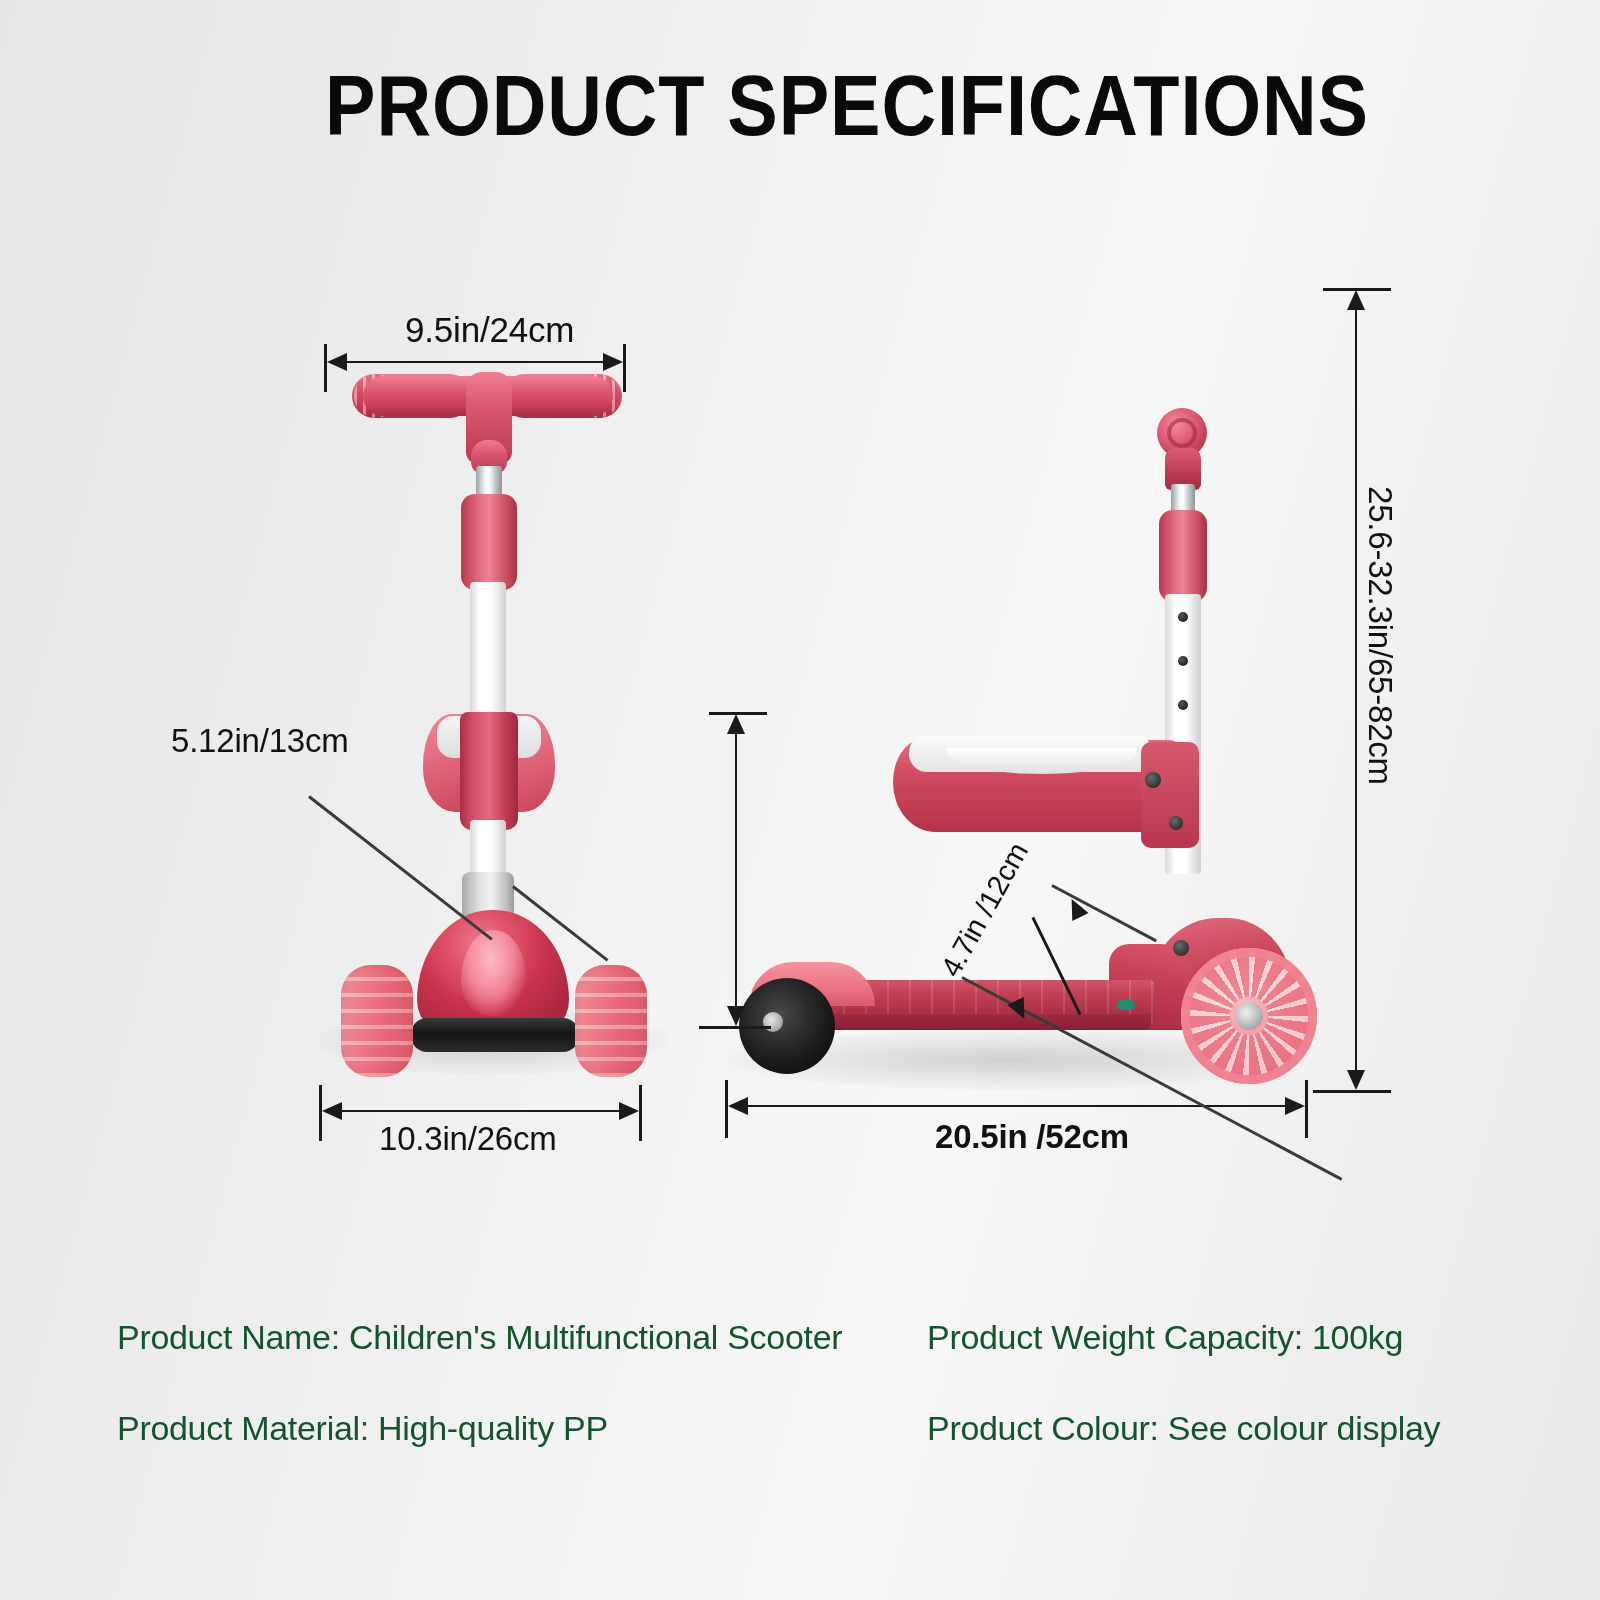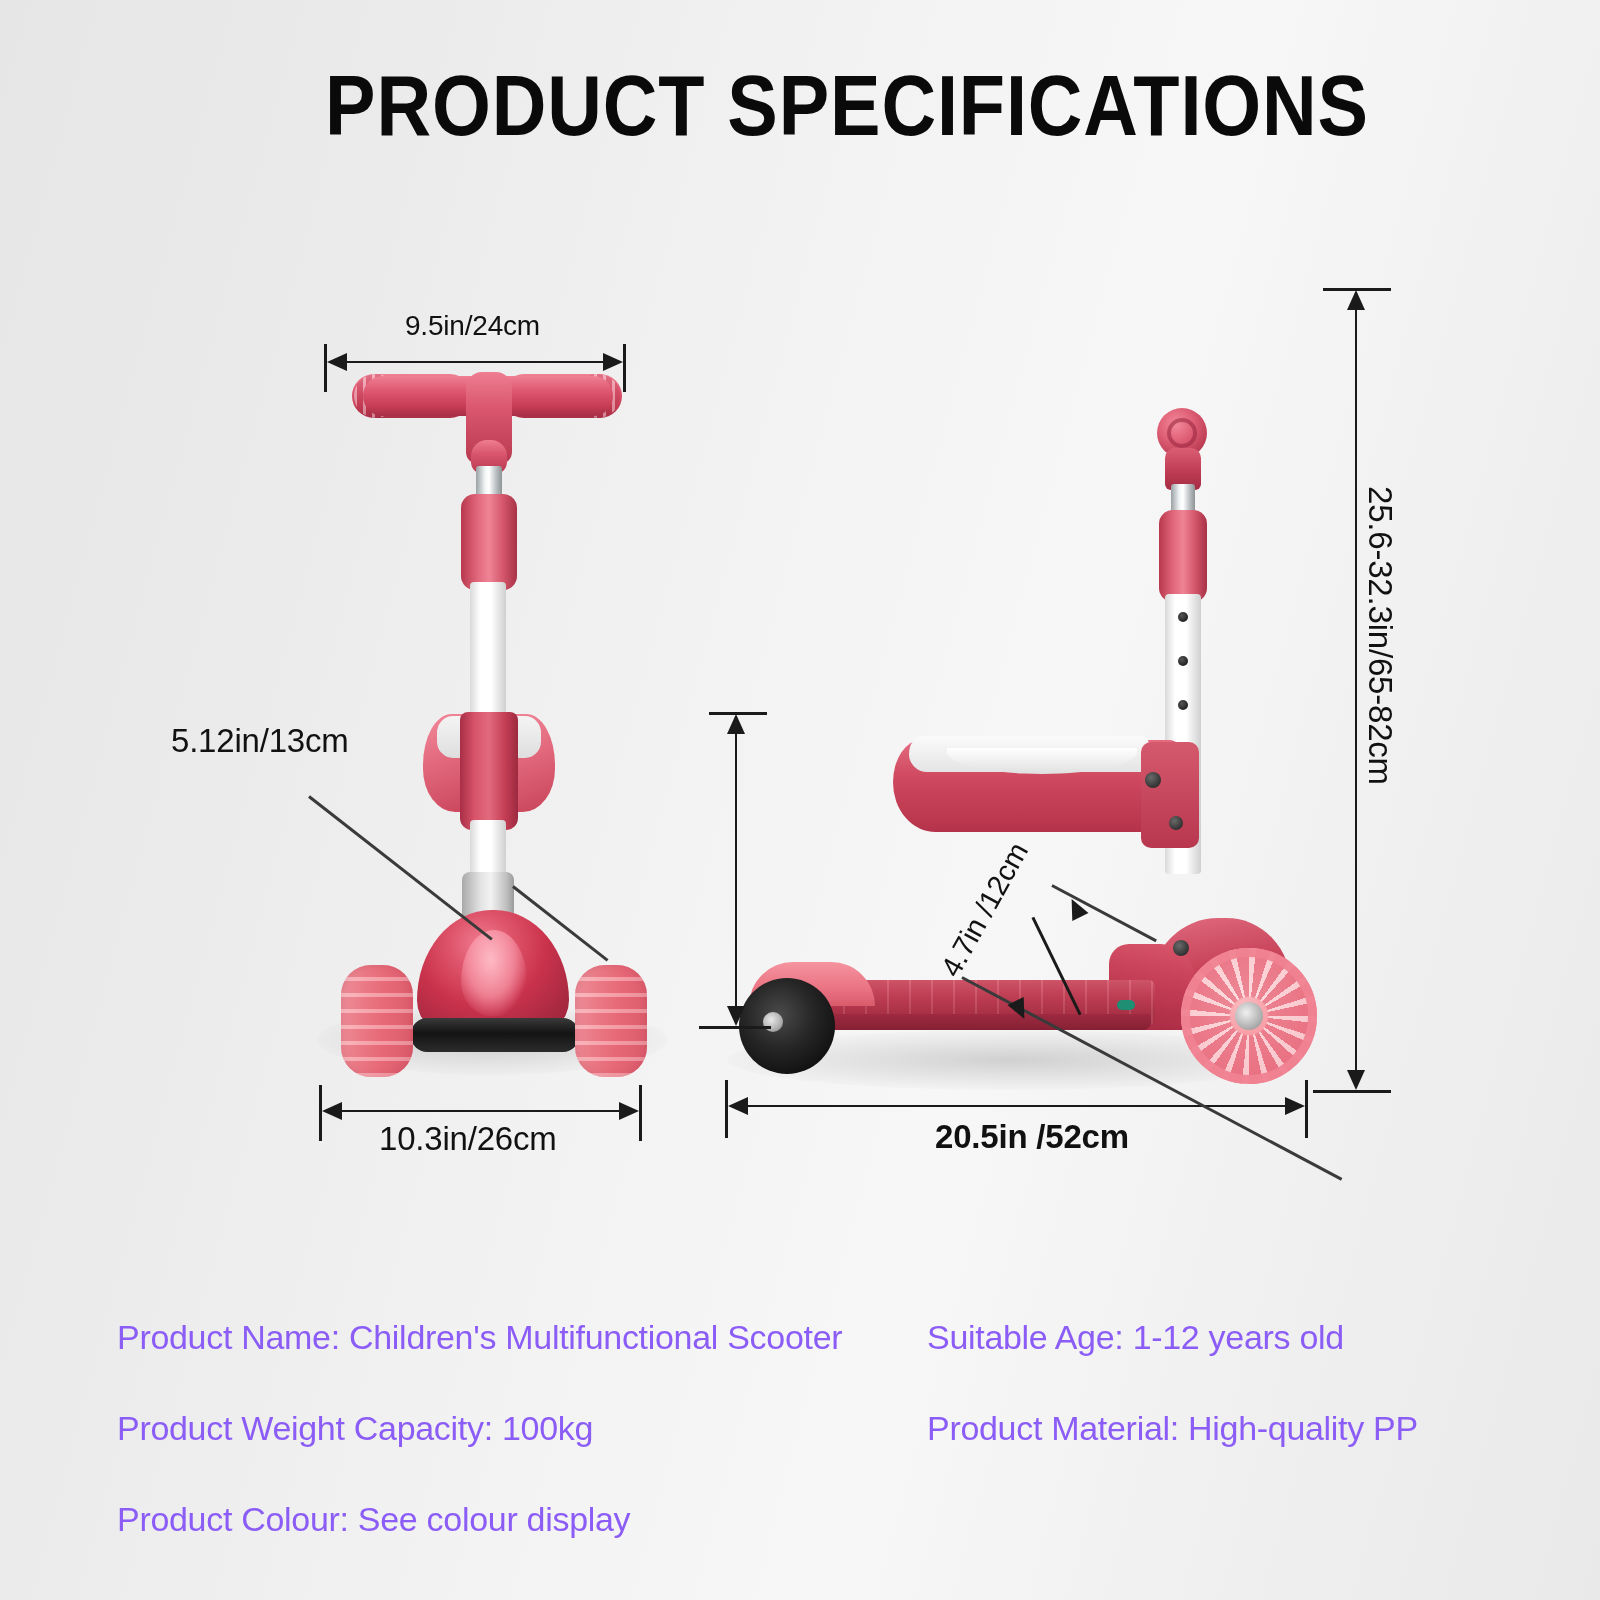--- a/index.html
+++ b/index.html
@@ -36,21 +36,21 @@
     color: #0a0a0a;
     transform: scaleX(0.88);
     transform-origin: 50% 50%;
     white-space: nowrap;
   }
 
   
   .dimtext {
     position: absolute;
     font-family: "Liberation Sans", sans-serif;
-    font-size: 28px;
+    font-size: 35px;
     color: #111;
     white-space: nowrap;
     letter-spacing: -0.2px;
   }
   .dimtext.big { font-size: 33px; }
 
   
   .ext {            
     position: absolute;
     background: #1a1a1a;
@@ -86,21 +86,21 @@
     position: absolute;
     left: 70px;
     top: 1318px;
     width: 1480px;
     display: grid;
     grid-template-columns: 810px 1fr;
     row-gap: 52px;
   }
   .spec-line {
     font-size: 34px;
-    color: #8b5cf6;
+    color: #14532d;
     white-space: nowrap;
     letter-spacing: -0.3px;
   }
 
   
   .sc { position: absolute; }
 
   
   .pole-white {
     position: absolute;
@@ -454,19 +454,18 @@
 
   <div class="ext h" style="left:1276px; top:288px; width:68px;"></div>
   <div class="ext h" style="left:1266px; top:1090px; width:78px;"></div>
   <div class="dimline v" style="left:1308px; top:298px; height:784px;"></div>
   <div class="arrow up" style="left:1300px; top:290px;"></div>
   <div class="arrow down" style="left:1300px; top:1070px;"></div>
   <div class="dimtext big" style="left:1352px; top:486px; transform:rotate(90deg); transform-origin:0 0;">25.6-32.3in/65-82cm</div>
 
   <div class="specs">
     <div class="spec-line">Product Name: Children's Multifunctional Scooter</div>
-    <div class="spec-line">Suitable Age: 1-12 years old</div>
     <div class="spec-line">Product Weight Capacity: 100kg</div>
     <div class="spec-line">Product Material: High-quality PP</div>
     <div class="spec-line">Product Colour: See colour display</div>
   </div>
 
 </div>
 
 </body></html>

